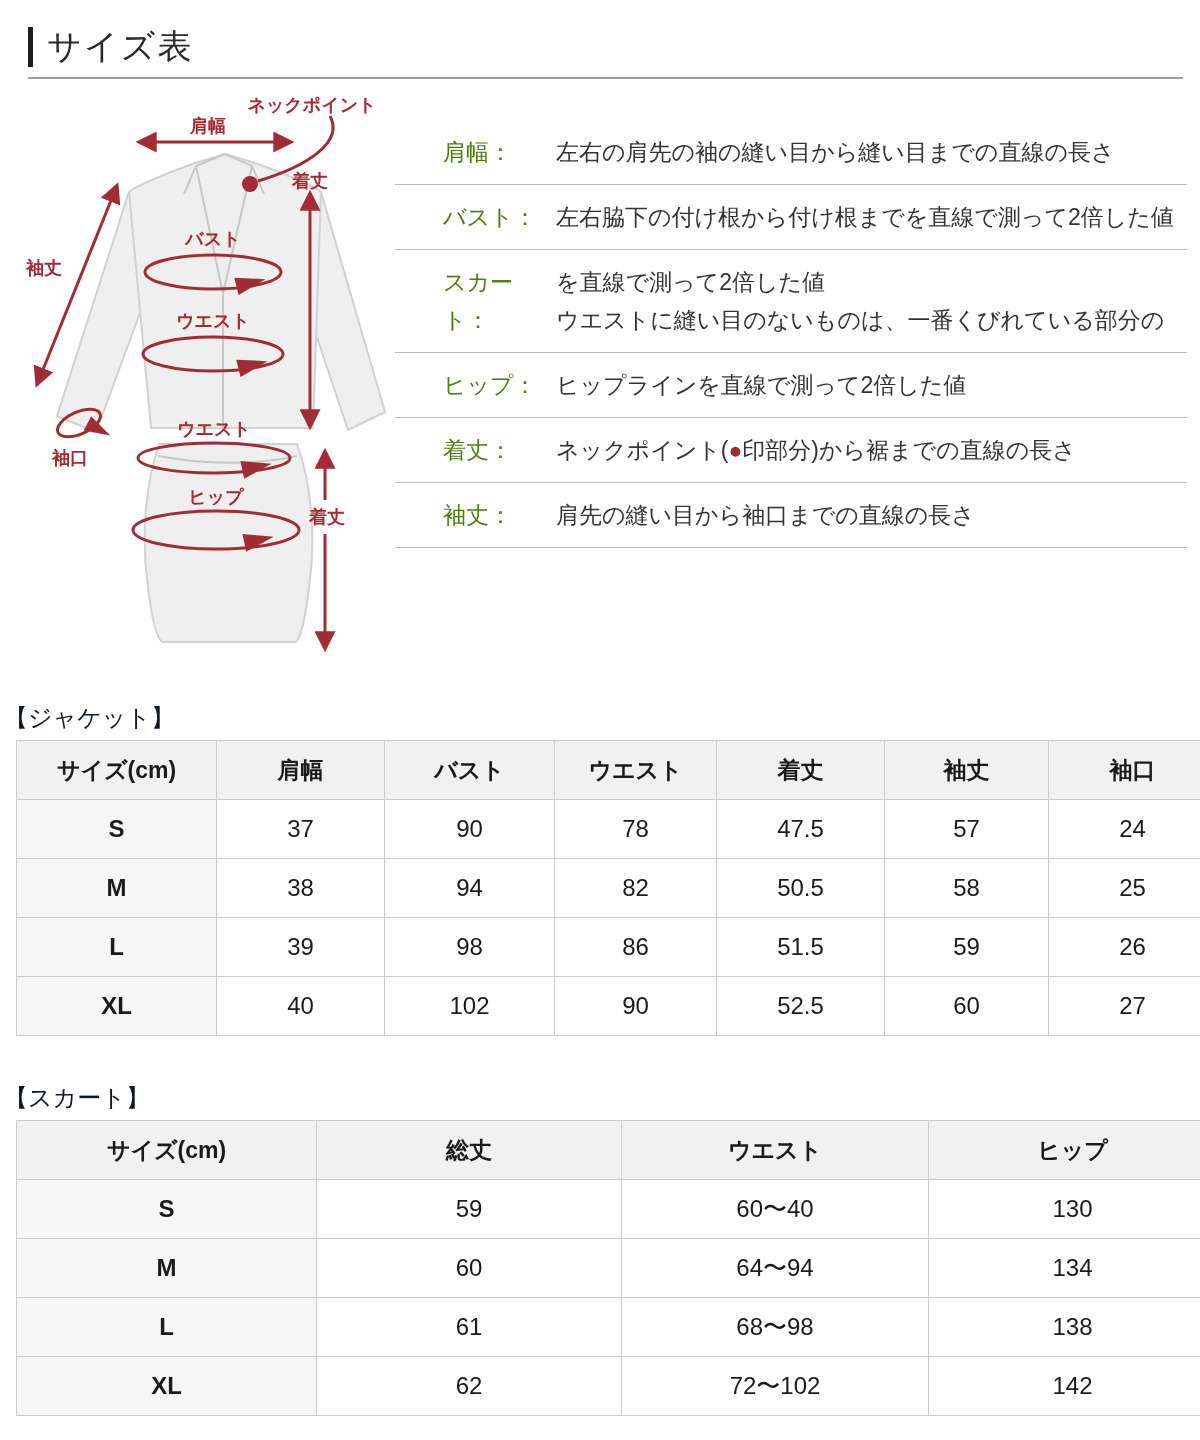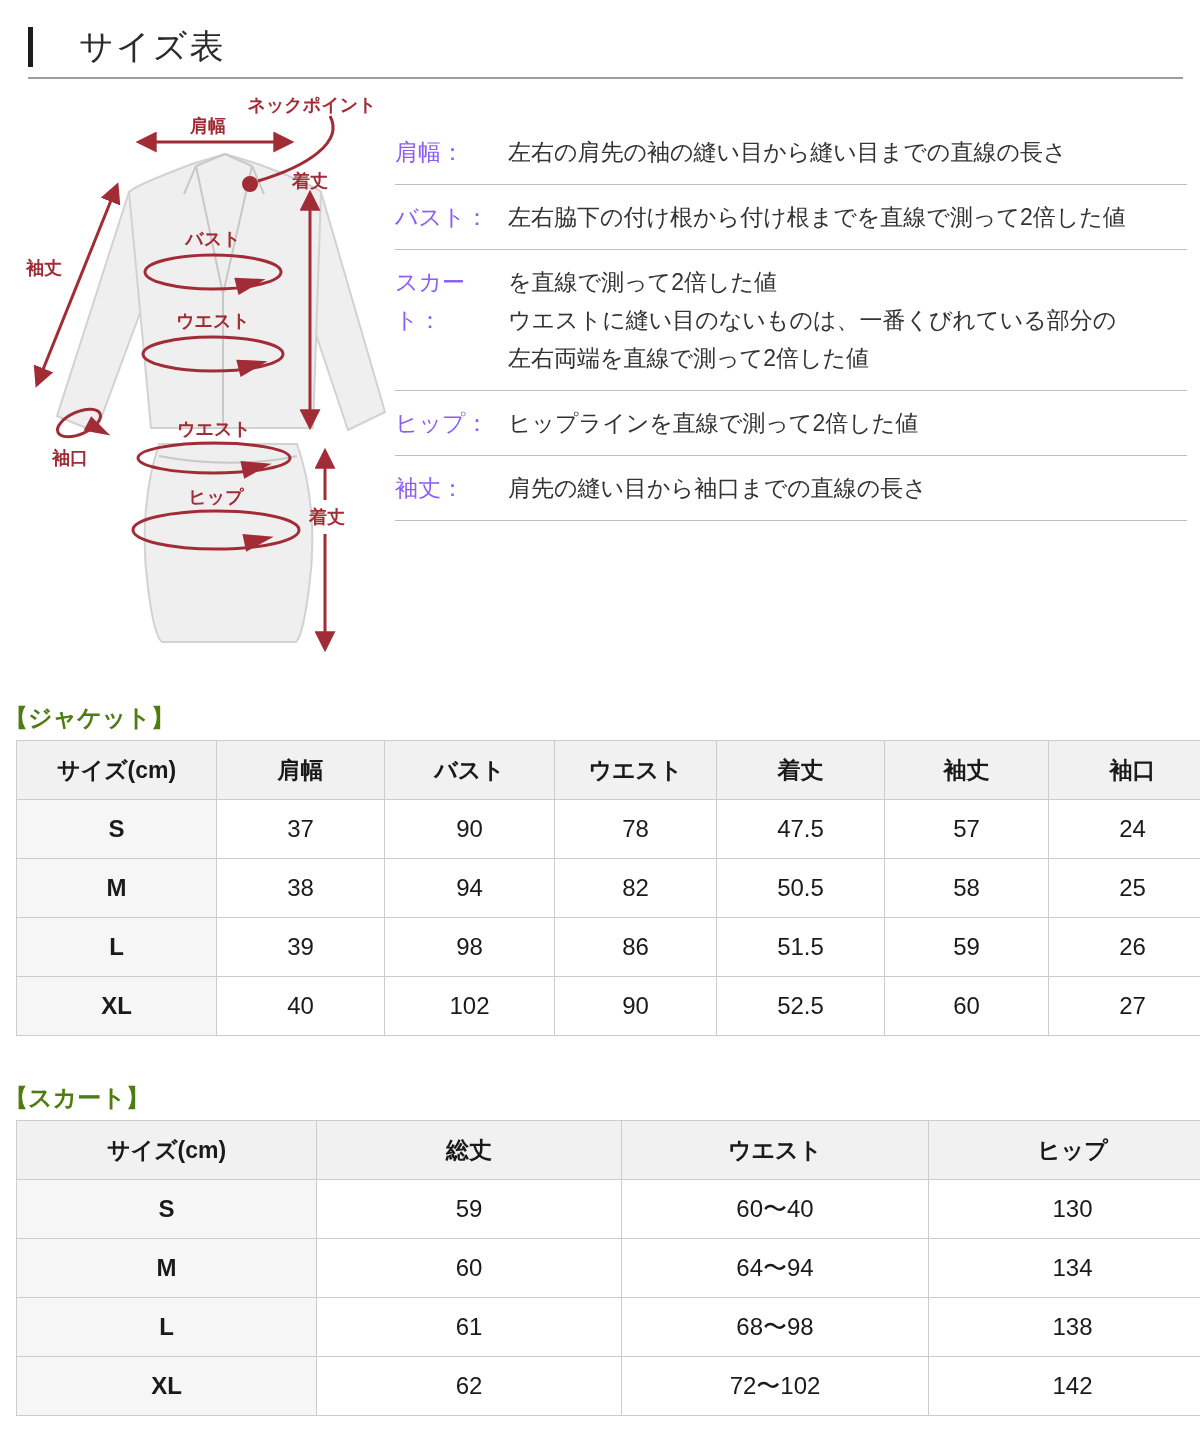--- a/index.html
+++ b/index.html
@@ -3,36 +3,36 @@
 <meta charset="utf-8">
 <style>
   * { margin:0; padding:0; box-sizing:border-box; }
   html,body { background:#ffffff; }
   body { font-family:"Liberation Sans","DejaVu Sans",sans-serif; color:#222; }
   #page { position:relative; width:1200px; height:1440px; background:#fff; overflow:hidden; }
 
   
   .title-row { position:absolute; top:24px; left:28px; display:flex; align-items:center; gap:14px; }
   .title-bar { width:5px; height:40px; background:#1c1c1c; }
-  .page-title { font-size:34px; font-weight:normal; color:#2b2b2b; letter-spacing:2px;margin-left:32px; }
+  .page-title { font-size:34px; font-weight:normal; color:#2b2b2b; letter-spacing:2px; }
   .title-rule { position:absolute; top:77px; left:28px; width:1155px; height:2px; background:#9e9e9e; }
 
   
   .diagram { position:absolute; top:90px; left:0; width:400px; height:600px; }
   .diagram text { font-weight:bold; fill:#a22c35; font-size:18px; }
 
   
   .definitions { position:absolute; top:120px; left:395px; width:792px; }
   .def-row { display:flex; border-bottom:1px solid #bdbdbd; padding:13px 0; }
-  .def-term { width:113px; flex:0 0 113px; font-size:23px; color:#8b5cf6; line-height:38px; }
+  .def-term { width:113px; flex:0 0 113px; font-size:23px; color:#4d7c0f; line-height:38px;margin-left:48px; }
   .def-desc { flex:1; font-size:23px; color:#333; line-height:38px; }
   .red-dot { color:#a22c35; }
 
   
-  .section-heading { position:absolute; left:4px; font-size:24px; font-weight:bold; color:#4d7c0f; }
+  .section-heading { position:absolute; left:4px; font-size:24px; font-weight:normal; color:#0f172a; }
   #jacket-heading { top:702px; }
   #skirt-heading  { top:1082px; }
 
   
   table.size-table { position:absolute; left:16px; width:1200px; border-collapse:collapse; table-layout:fixed; background:#0f172a; }
   #jacket-table { top:740px; }
   #skirt-table  { top:1120px; }
   .size-table th, .size-table td {
     border:1px solid #cccccc; height:59px; text-align:center; vertical-align:middle;
     font-size:24px; color:#1a1a1a;
@@ -117,26 +117,29 @@
     </div>
     <div class="def-row">
       <div class="def-term">バスト：</div>
       <div class="def-desc">左右脇下の付け根から付け根までを直線で測って2倍した値</div>
     </div>
     <div class="def-row">
       <div class="def-term">スカート：</div>
       <div class="def-desc">
         <div>を直線で測って2倍した値</div>
         <div>ウエストに縫い目のないものは、一番くびれている部分の</div>
-        <div>左右両端を直線で測って2倍した値</div>
       </div>
     </div>
     <div class="def-row">
       <div class="def-term">ヒップ：</div>
       <div class="def-desc">ヒップラインを直線で測って2倍した値</div>
+    </div>
+    <div class="def-row">
+      <div class="def-term">着丈：</div>
+      <div class="def-desc"><span>ネックポイント(</span><span class="red-dot">●</span><span>印部分)から裾までの直線の長さ</span></div>
     </div>
     <div class="def-row">
       <div class="def-term">袖丈：</div>
       <div class="def-desc">肩先の縫い目から袖口までの直線の長さ</div>
     </div>
   </div>
 
   <div class="section-heading" id="jacket-heading">【ジャケット】</div>
   <table class="size-table" id="jacket-table">
     <colgroup>

